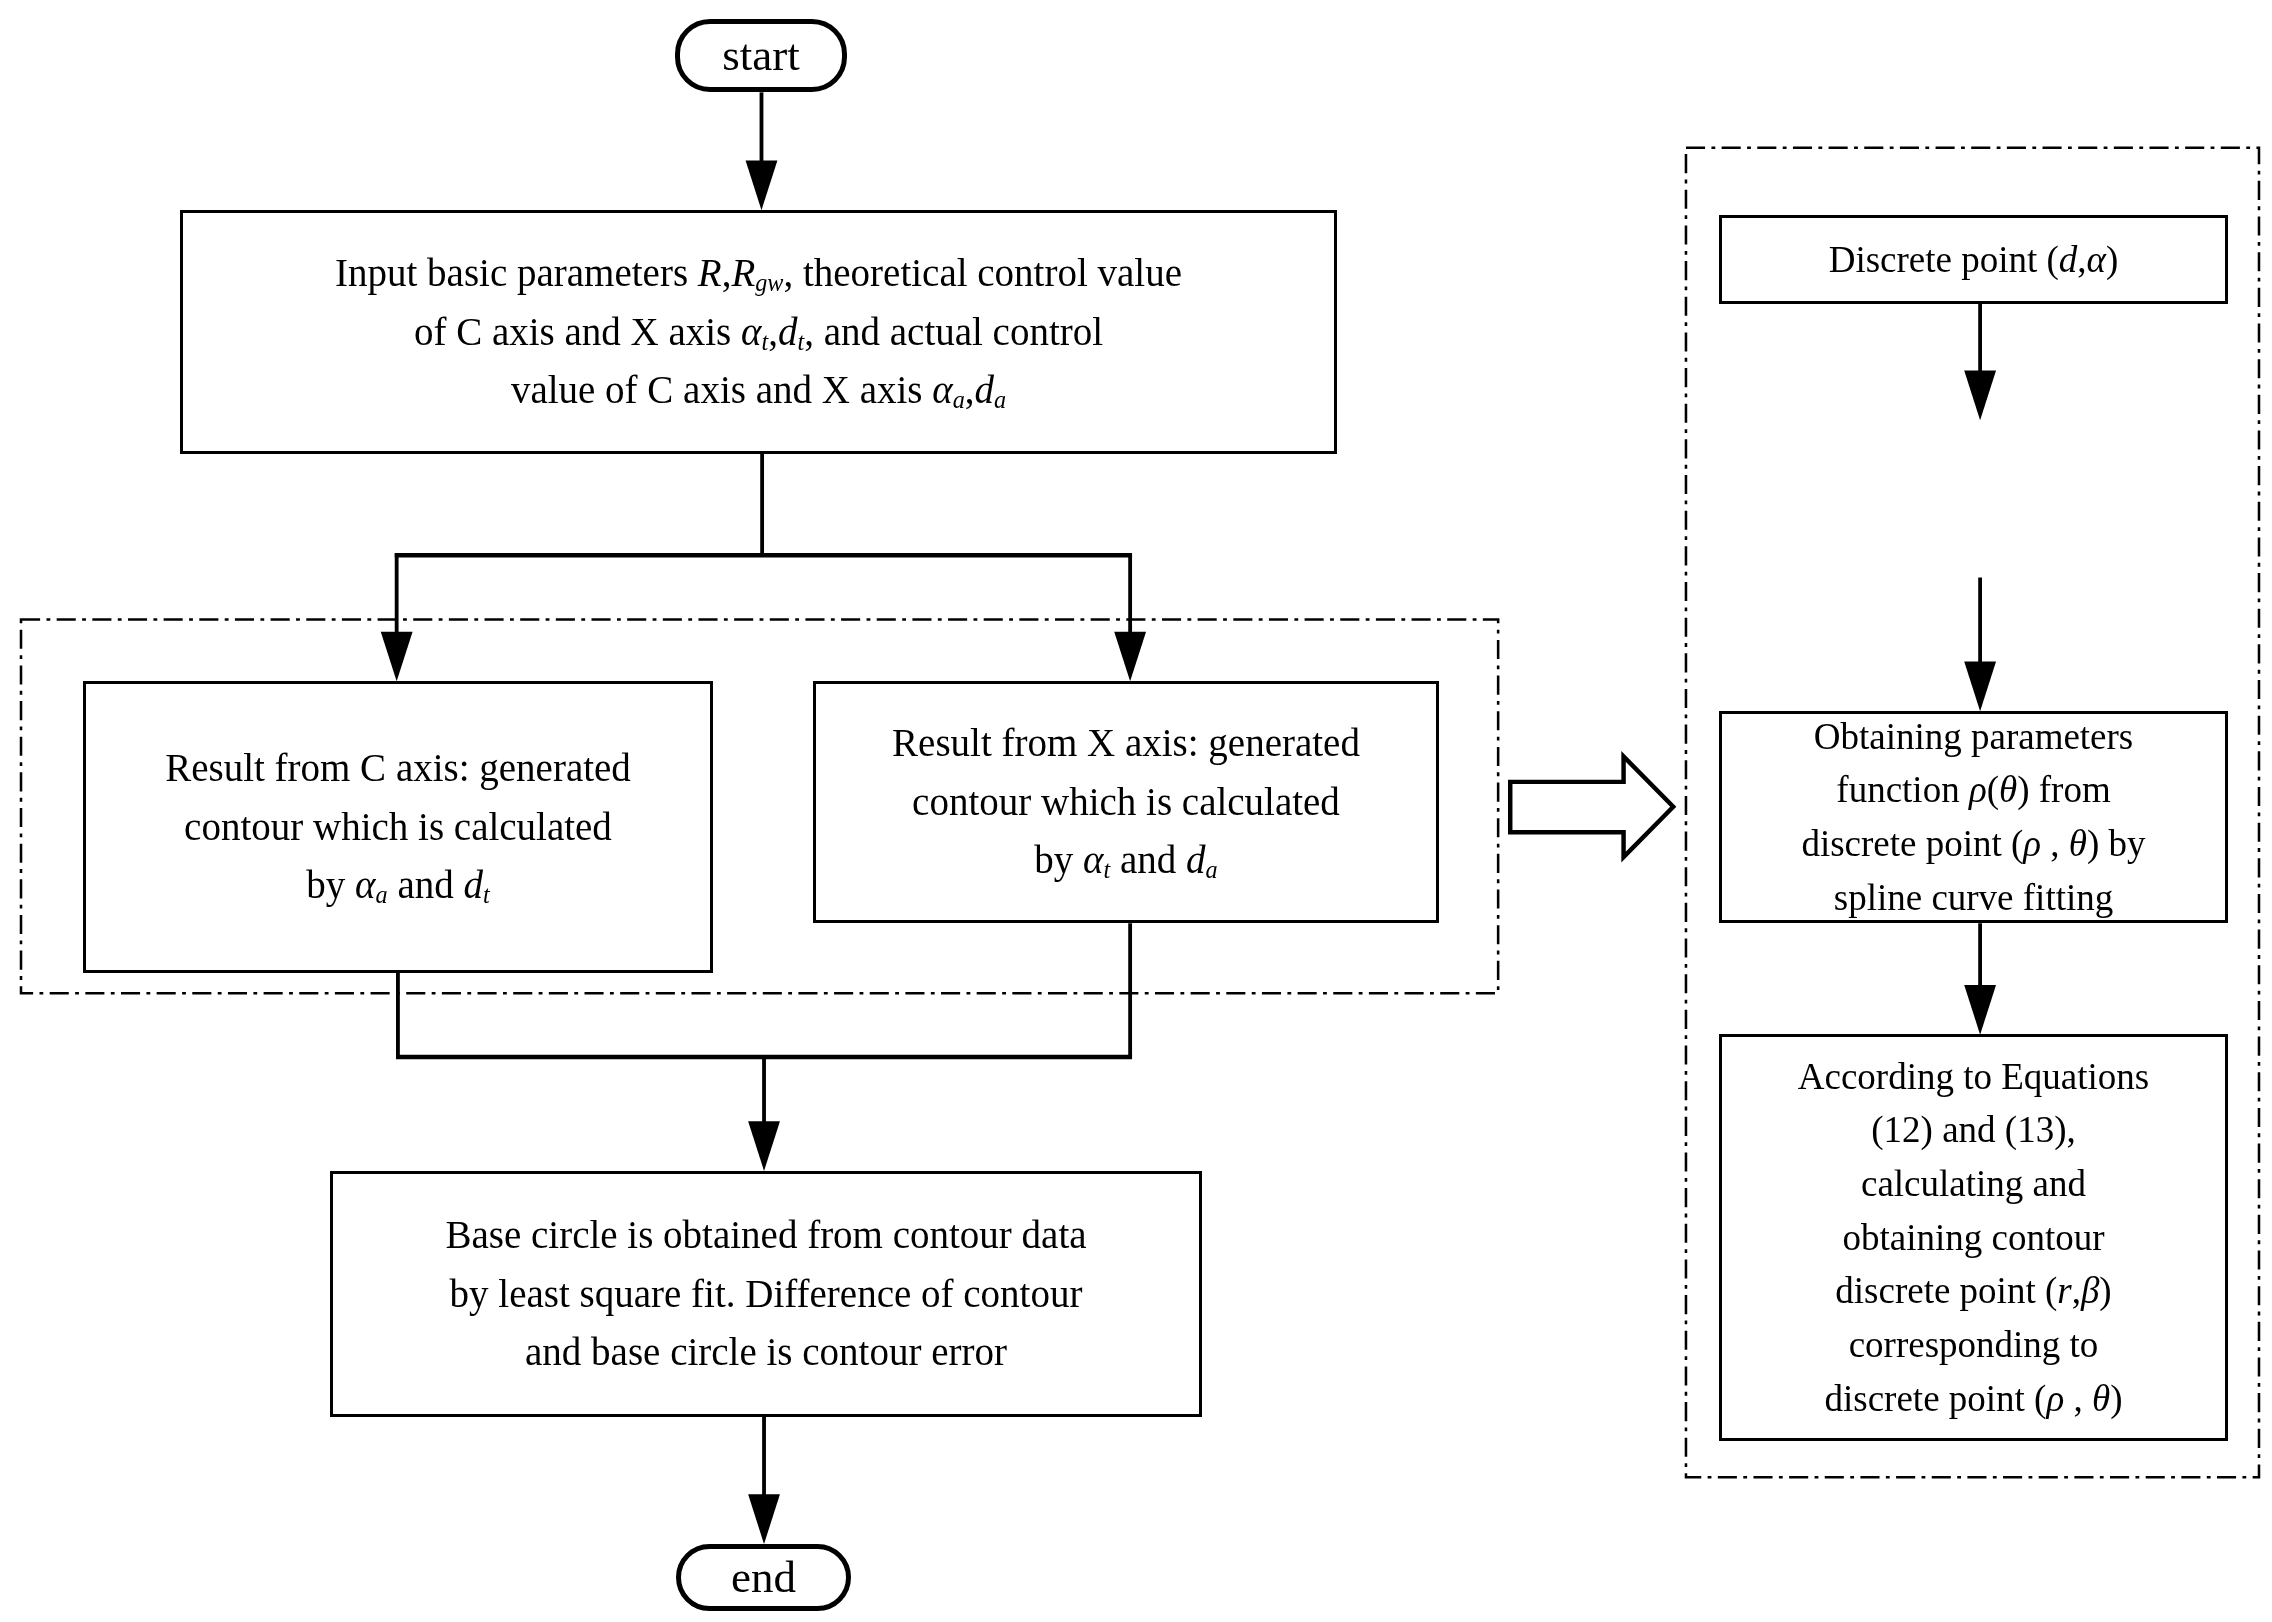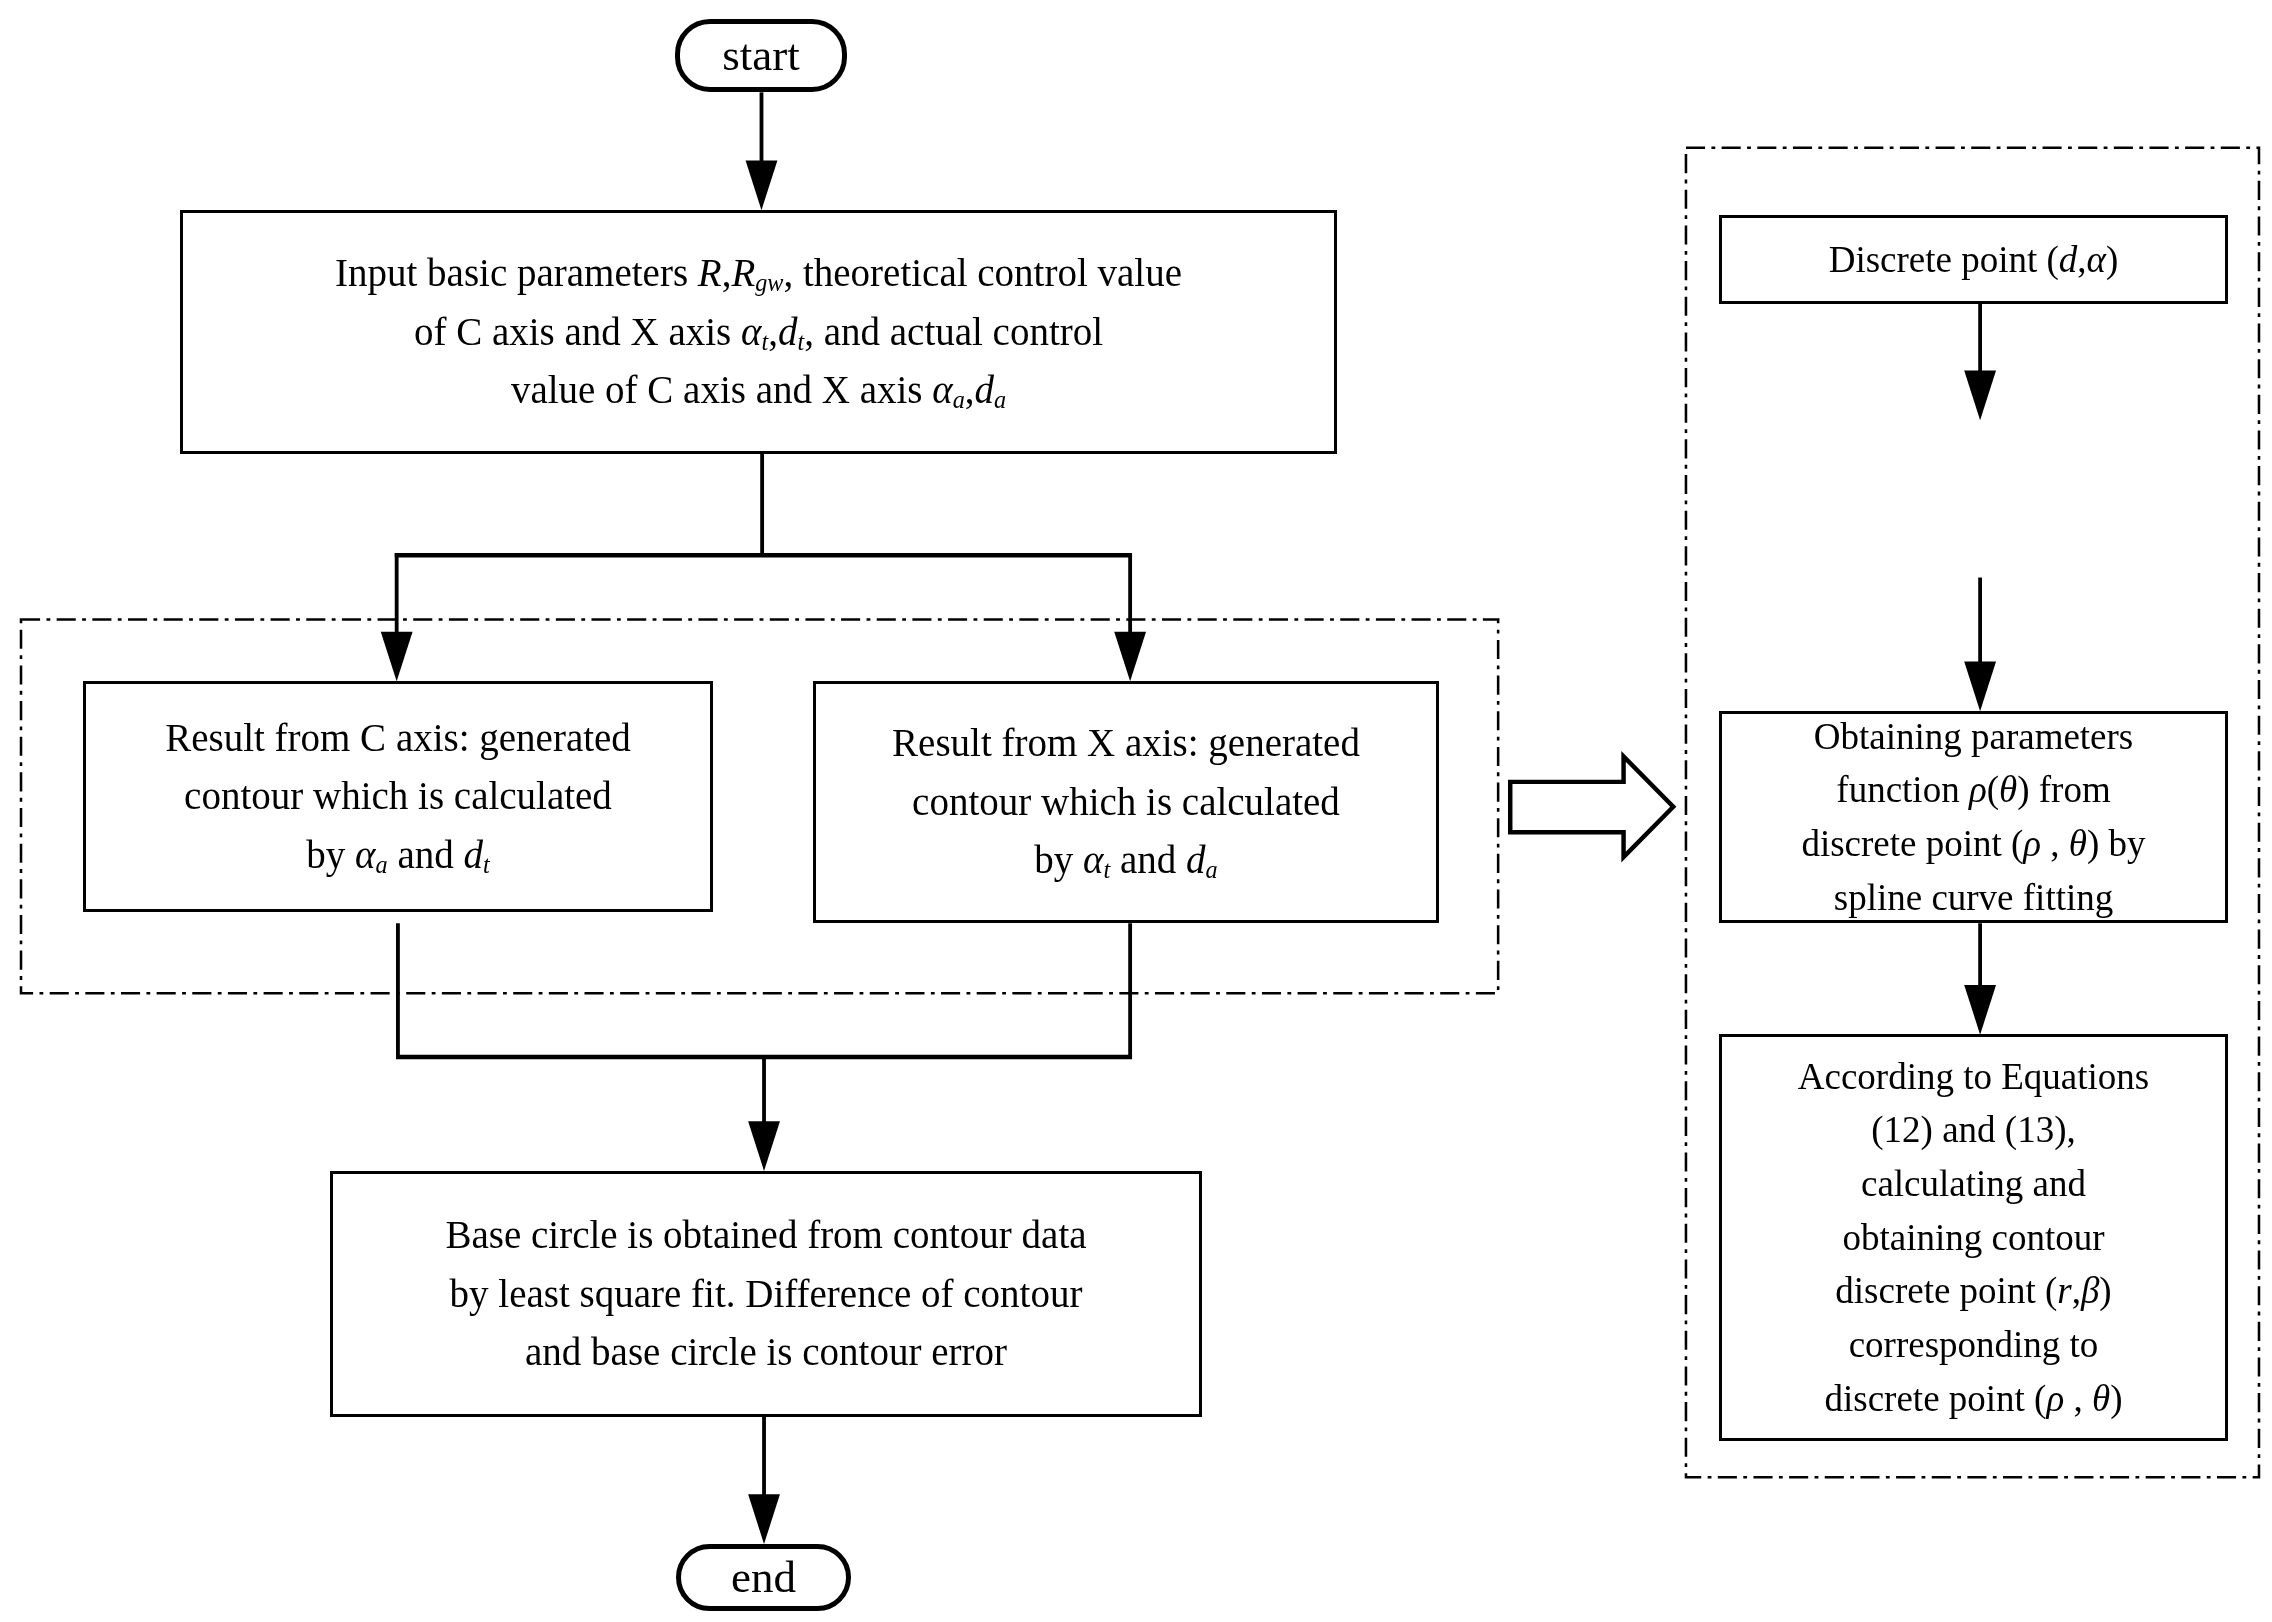--- a/index.html
+++ b/index.html
@@ -64,21 +64,21 @@
   </div>
 
   <div class="node oval" style="left:676px;top:1544px;width:175px;height:67px;">
     <span>end</span>
   </div>
 
   <div class="node box" style="left:180px;top:210px;width:1157px;height:244px;">
     <div><span>Input basic parameters </span><span class="it">R</span><span>,</span><span class="it">R</span><span class="it sb">gw</span><span>, theoretical control value</span><br><span>of C axis and X axis </span><span class="it">α</span><span class="it sb">t</span><span>,</span><span class="it">d</span><span class="it sb">t</span><span>, and actual control</span><br><span>value of C axis and X axis </span><span class="it">α</span><span class="it sb">a</span><span>,</span><span class="it">d</span><span class="it sb">a</span></div>
   </div>
 
-  <div class="node box" style="left:83px;top:681px;width:630px;height:231px;">
+  <div class="node box" style="left:83px;top:681px;width:630px;height:292px;">
     <div><span>Result from C axis: generated</span><br><span>contour which is calculated</span><br><span>by </span><span class="it">α</span><span class="it sb">a</span><span> and </span><span class="it">d</span><span class="it sb">t</span></div>
   </div>
 
   <div class="node box" style="left:813px;top:681px;width:626px;height:242px;">
     <div><span>Result from X axis: generated</span><br><span>contour which is calculated</span><br><span>by </span><span class="it">α</span><span class="it sb">t</span><span> and </span><span class="it">d</span><span class="it sb">a</span></div>
   </div>
 
   <div class="node box" style="left:330px;top:1171px;width:872px;height:246px;">
     <div><span>Base circle is obtained from contour data</span><br><span>by least square fit. Difference of contour</span><br><span>and base circle is contour error</span></div>
   </div>

